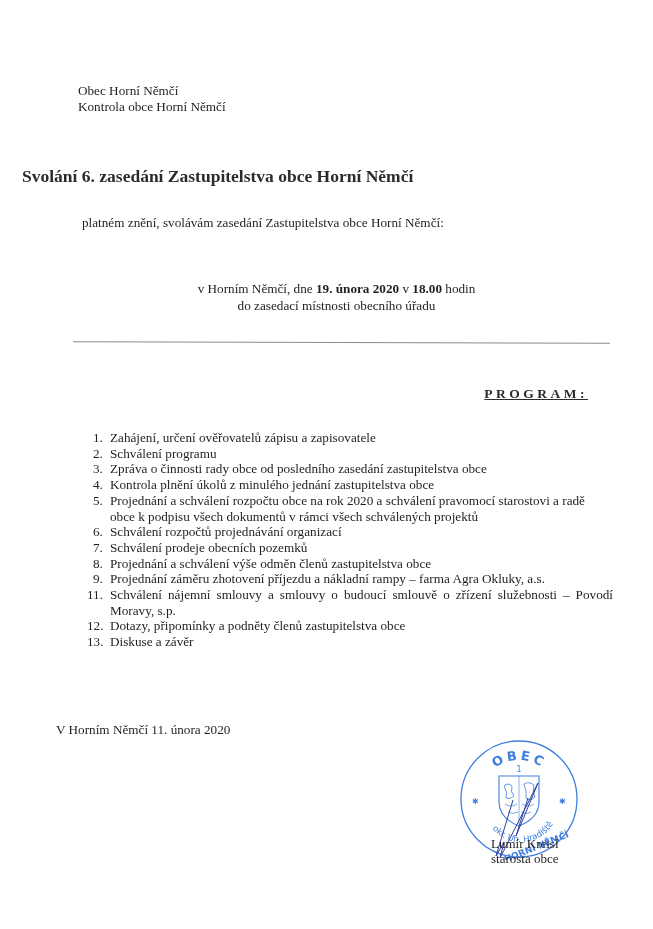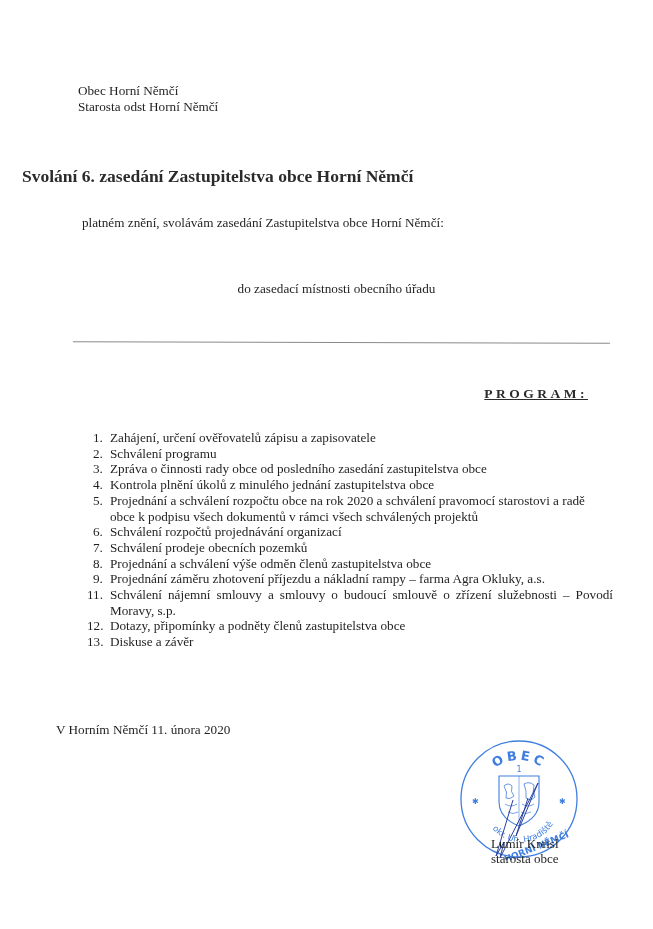--- a/index.html
+++ b/index.html
@@ -34,32 +34,33 @@
     .place-date { left: 56px; top: 722px; }
     .signature { left: 491px; top: 837px; line-height: 14.5px; font-size: 13px; }
     .stamp { left: 458px; top: 738px; width: 122px; height: 122px; }
     .stamp-text { font-family: "DejaVu Sans", sans-serif; fill: #3f7ee0; }
   </style>
 </head>
 <body>
 
 <div class="abs sender">
   <div>Obec Horní Němčí</div>
-  <div>Starosta odst Horní Němčí</div>
+  <div>Kontrola obce Horní Němčí</div>
 </div>
 
 <div class="abs title">
   <span>Svolání 6. zasedání Zastupitelstva obce Horní Němčí</span>
 </div>
 
 <div class="abs intro">
   <span class="l2">platném znění, svolávám zasedání Zastupitelstva obce Horní Němčí:</span>
 </div>
 
 <div class="abs venue">
+  <div><span>v Horním Němčí, dne </span><b>19. února 2020</b><span> v </span><b>18.00</b><span> hodin</span></div>
   <div>do zasedací místnosti obecního úřadu</div>
 </div>
 
 <div class="abs rule"></div>
 
 <div class="abs program-heading">PROGRAM:</div>
 
 <ul class="abs agenda">
   <li>
       <span class="num">1.</span>

